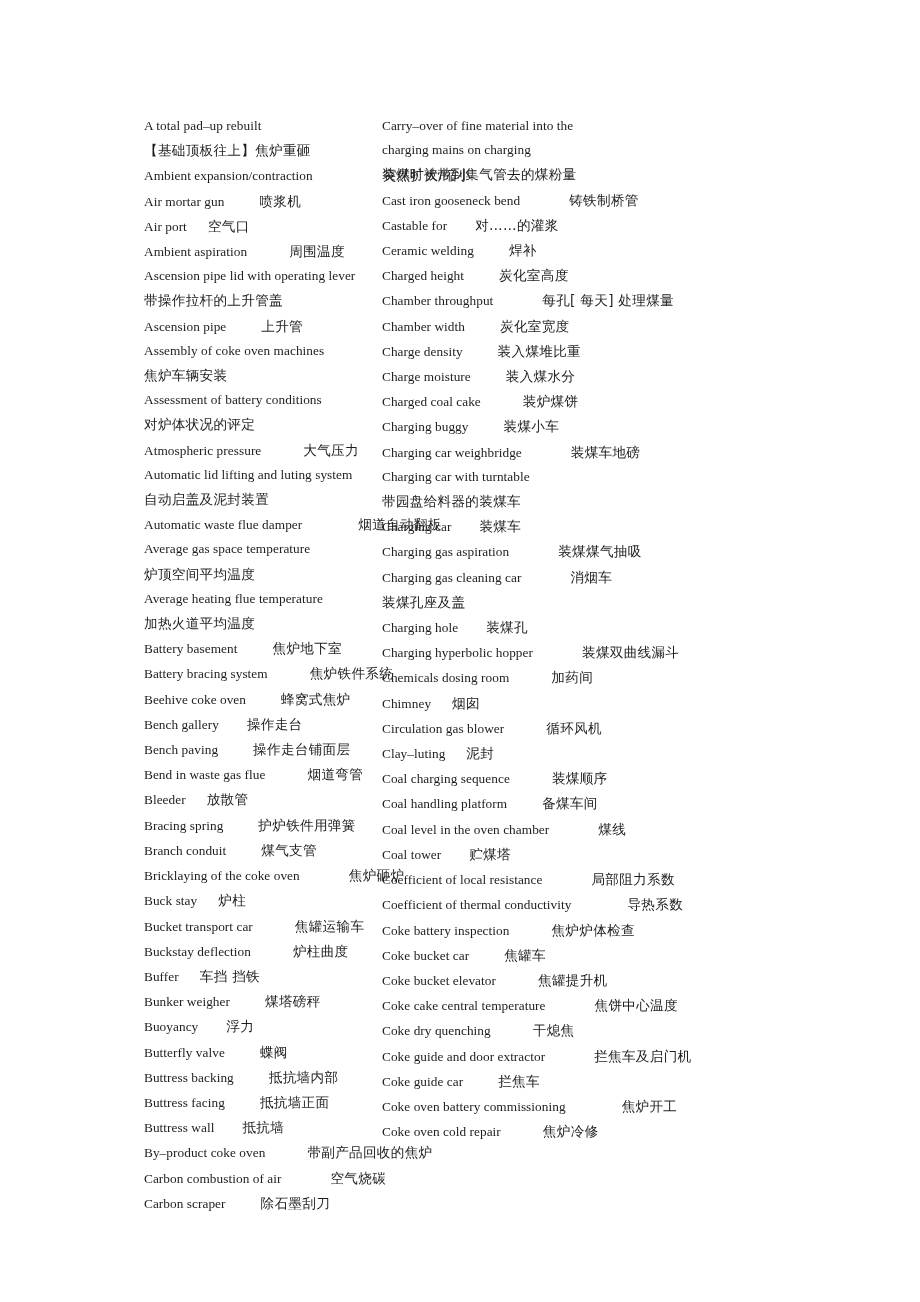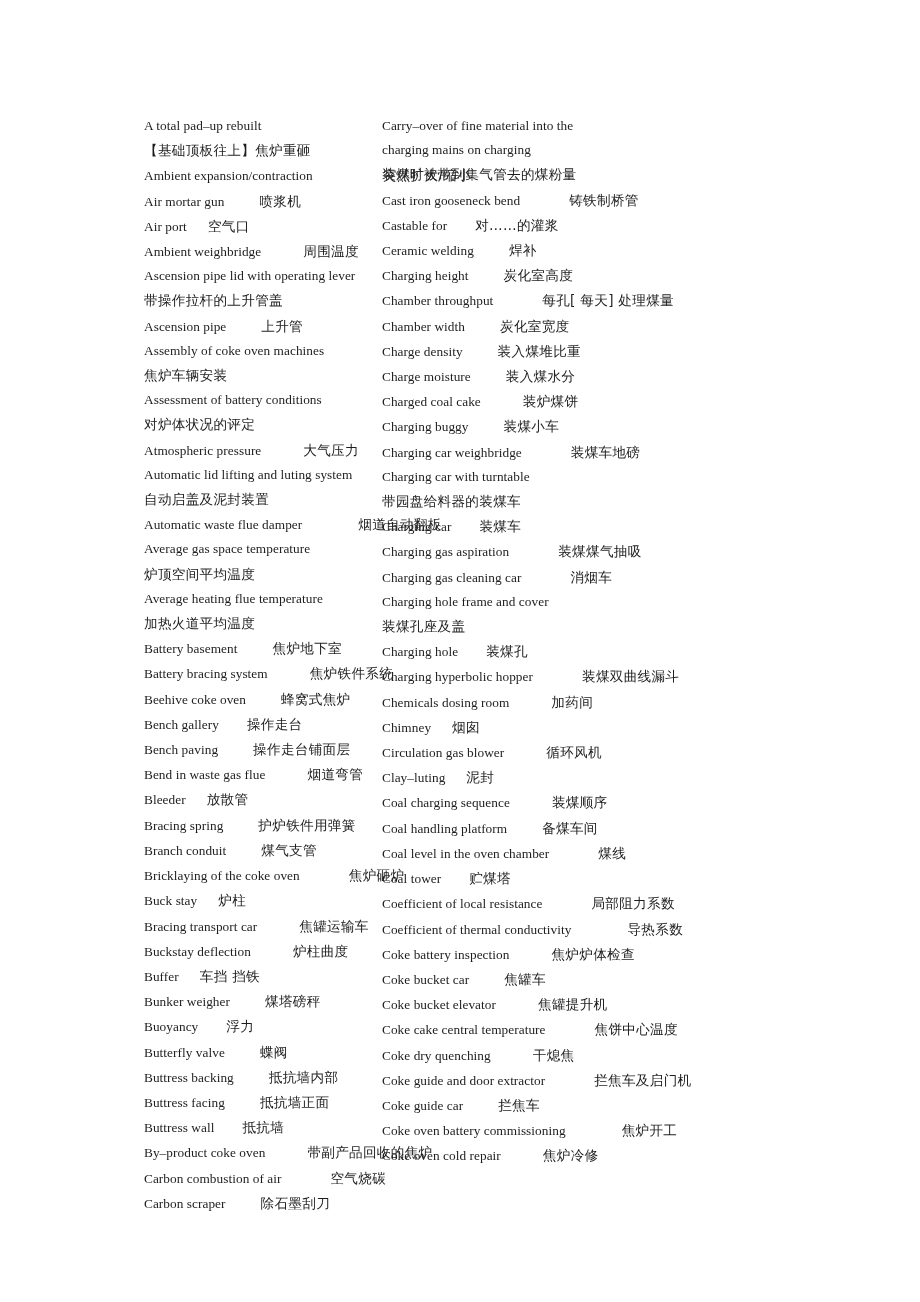--- a/index.html
+++ b/index.html
@@ -77,21 +77,21 @@
 <body>
 
 <div id="page">
   <div id="columns">
     <div class="column left">
         <div class="entry"><span class="en">A total pad–up rebuilt</span></div>
         <div class="entry"><span class="zh-only">【基础顶板往上】焦炉重砸</span></div>
         <div class="entry"><span class="en">Ambient expansion/contraction</span><span class="gap g10">&nbsp;</span><span class="zh">突然扩大/缩小</span></div>
         <div class="entry"><span class="en">Air mortar gun</span><span class="gap g5">&nbsp;</span><span class="zh">喷浆机</span></div>
         <div class="entry"><span class="en">Air port</span><span class="gap g3">&nbsp;</span><span class="zh">空气口</span></div>
-        <div class="entry"><span class="en">Ambient weighbridge</span><span class="gap g6">&nbsp;</span><span class="zh">周围温度</span></div>
+        <div class="entry"><span class="en">Ambient aspiration</span><span class="gap g6">&nbsp;</span><span class="zh">周围温度</span></div>
         <div class="entry"><span class="en">Ascension pipe lid with operating lever</span></div>
         <div class="entry"><span class="zh-only">带操作拉杆的上升管盖</span></div>
         <div class="entry"><span class="en">Ascension pipe</span><span class="gap g5">&nbsp;</span><span class="zh">上升管</span></div>
         <div class="entry"><span class="en">Assembly of coke oven machines</span></div>
         <div class="entry"><span class="zh-only">焦炉车辆安装</span></div>
         <div class="entry"><span class="en">Assessment of battery conditions</span></div>
         <div class="entry"><span class="zh-only">对炉体状况的评定</span></div>
         <div class="entry"><span class="en">Atmospheric pressure</span><span class="gap g6">&nbsp;</span><span class="zh">大气压力</span></div>
         <div class="entry"><span class="en">Automatic lid lifting and luting system</span></div>
         <div class="entry"><span class="zh-only">自动启盖及泥封装置</span></div>
@@ -104,54 +104,53 @@
         <div class="entry"><span class="en">Battery bracing system</span><span class="gap g6">&nbsp;</span><span class="zh">焦炉铁件系统</span></div>
         <div class="entry"><span class="en">Beehive coke oven</span><span class="gap g5">&nbsp;</span><span class="zh">蜂窝式焦炉</span></div>
         <div class="entry"><span class="en">Bench gallery</span><span class="gap g4">&nbsp;</span><span class="zh">操作走台</span></div>
         <div class="entry"><span class="en">Bench paving</span><span class="gap g5">&nbsp;</span><span class="zh">操作走台铺面层</span></div>
         <div class="entry"><span class="en">Bend in waste gas flue</span><span class="gap g6">&nbsp;</span><span class="zh">烟道弯管</span></div>
         <div class="entry"><span class="en">Bleeder</span><span class="gap g3">&nbsp;</span><span class="zh">放散管</span></div>
         <div class="entry"><span class="en">Bracing spring</span><span class="gap g5">&nbsp;</span><span class="zh">护炉铁件用弹簧</span></div>
         <div class="entry"><span class="en">Branch conduit</span><span class="gap g5">&nbsp;</span><span class="zh">煤气支管</span></div>
         <div class="entry"><span class="en">Bricklaying of the coke oven</span><span class="gap g7">&nbsp;</span><span class="zh">焦炉砸炉</span></div>
         <div class="entry"><span class="en">Buck stay</span><span class="gap g3">&nbsp;</span><span class="zh">炉柱</span></div>
-        <div class="entry"><span class="en">Bracing transport car</span><span class="gap g6">&nbsp;</span><span class="zh">焦罐运输车</span></div>
+        <div class="entry"><span class="en">Bucket transport car</span><span class="gap g6">&nbsp;</span><span class="zh">焦罐运输车</span></div>
         <div class="entry"><span class="en">Buckstay deflection</span><span class="gap g6">&nbsp;</span><span class="zh">炉柱曲度</span></div>
         <div class="entry"><span class="en">Buffer</span><span class="gap g3">&nbsp;</span><span class="zh">车挡 挡铁</span></div>
         <div class="entry"><span class="en">Bunker weigher</span><span class="gap g5">&nbsp;</span><span class="zh">煤塔磅秤</span></div>
         <div class="entry"><span class="en">Buoyancy</span><span class="gap g4">&nbsp;</span><span class="zh">浮力</span></div>
         <div class="entry"><span class="en">Butterfly valve</span><span class="gap g5">&nbsp;</span><span class="zh">蝶阀</span></div>
         <div class="entry"><span class="en">Buttress backing</span><span class="gap g5">&nbsp;</span><span class="zh">抵抗墙内部</span></div>
         <div class="entry"><span class="en">Buttress facing</span><span class="gap g5">&nbsp;</span><span class="zh">抵抗墙正面</span></div>
         <div class="entry"><span class="en">Buttress wall</span><span class="gap g4">&nbsp;</span><span class="zh">抵抗墙</span></div>
         <div class="entry"><span class="en">By–product coke oven</span><span class="gap g6">&nbsp;</span><span class="zh">带副产品回收的焦炉</span></div>
         <div class="entry"><span class="en">Carbon combustion of air</span><span class="gap g7">&nbsp;</span><span class="zh">空气烧碳</span></div>
         <div class="entry"><span class="en">Carbon scraper</span><span class="gap g5">&nbsp;</span><span class="zh">除石墨刮刀</span></div>
       </div>
     <div class="column right">
         <div class="entry"><span class="en">Carry–over of fine material into the</span></div>
         <div class="entry"><span class="en">charging mains on charging</span></div>
         <div class="entry"><span class="zh-only">装煤时被带到集气管去的煤粉量</span></div>
         <div class="entry"><span class="en">Cast iron gooseneck bend</span><span class="gap g7">&nbsp;</span><span class="zh">铸铁制桥管</span></div>
         <div class="entry"><span class="en">Castable for</span><span class="gap g4">&nbsp;</span><span class="zh">对……的灌浆</span></div>
         <div class="entry"><span class="en">Ceramic welding</span><span class="gap g5">&nbsp;</span><span class="zh">焊补</span></div>
-        <div class="entry"><span class="en">Charging height</span><span class="gap g5">&nbsp;</span><span class="zh">炭化室高度</span></div>
+        <div class="entry"><span class="en">Charged height</span><span class="gap g5">&nbsp;</span><span class="zh">炭化室高度</span></div>
         <div class="entry"><span class="en">Chamber throughput</span><span class="gap g7">&nbsp;</span><span class="zh">每孔[ 每天] 处理煤量</span></div>
         <div class="entry"><span class="en">Chamber width</span><span class="gap g5">&nbsp;</span><span class="zh">炭化室宽度</span></div>
         <div class="entry"><span class="en">Charge density</span><span class="gap g5">&nbsp;</span><span class="zh">装入煤堆比重</span></div>
         <div class="entry"><span class="en">Charge moisture</span><span class="gap g5">&nbsp;</span><span class="zh">装入煤水分</span></div>
         <div class="entry"><span class="en">Charged coal cake</span><span class="gap g6">&nbsp;</span><span class="zh">装炉煤饼</span></div>
         <div class="entry"><span class="en">Charging buggy</span><span class="gap g5">&nbsp;</span><span class="zh">装煤小车</span></div>
         <div class="entry"><span class="en">Charging car weighbridge</span><span class="gap g7">&nbsp;</span><span class="zh">装煤车地磅</span></div>
         <div class="entry"><span class="en">Charging car with turntable</span></div>
         <div class="entry"><span class="zh-only">带园盘给料器的装煤车</span></div>
         <div class="entry"><span class="en">Charging car</span><span class="gap g4">&nbsp;</span><span class="zh">装煤车</span></div>
         <div class="entry"><span class="en">Charging gas aspiration</span><span class="gap g7">&nbsp;</span><span class="zh">装煤煤气抽吸</span></div>
         <div class="entry"><span class="en">Charging gas cleaning car</span><span class="gap g7">&nbsp;</span><span class="zh">消烟车</span></div>
-        <div class="entry"><span class="en">Charging hole frame and cover</span></div>
         <div class="entry"><span class="zh-only">装煤孔座及盖</span></div>
         <div class="entry"><span class="en">Charging hole</span><span class="gap g4">&nbsp;</span><span class="zh">装煤孔</span></div>
         <div class="entry"><span class="en">Charging hyperbolic hopper</span><span class="gap g7">&nbsp;</span><span class="zh">装煤双曲线漏斗</span></div>
         <div class="entry"><span class="en">Chemicals dosing room</span><span class="gap g6">&nbsp;</span><span class="zh">加药间</span></div>
         <div class="entry"><span class="en">Chimney</span><span class="gap g3">&nbsp;</span><span class="zh">烟囱</span></div>
         <div class="entry"><span class="en">Circulation gas blower</span><span class="gap g6">&nbsp;</span><span class="zh">循环风机</span></div>
         <div class="entry"><span class="en">Clay–luting</span><span class="gap g3">&nbsp;</span><span class="zh">泥封</span></div>
         <div class="entry"><span class="en">Coal charging sequence</span><span class="gap g6">&nbsp;</span><span class="zh">装煤顺序</span></div>
         <div class="entry"><span class="en">Coal handling platform</span><span class="gap g5">&nbsp;</span><span class="zh">备煤车间</span></div>
         <div class="entry"><span class="en">Coal level in the oven chamber</span><span class="gap g7">&nbsp;</span><span class="zh">煤线</span></div>

